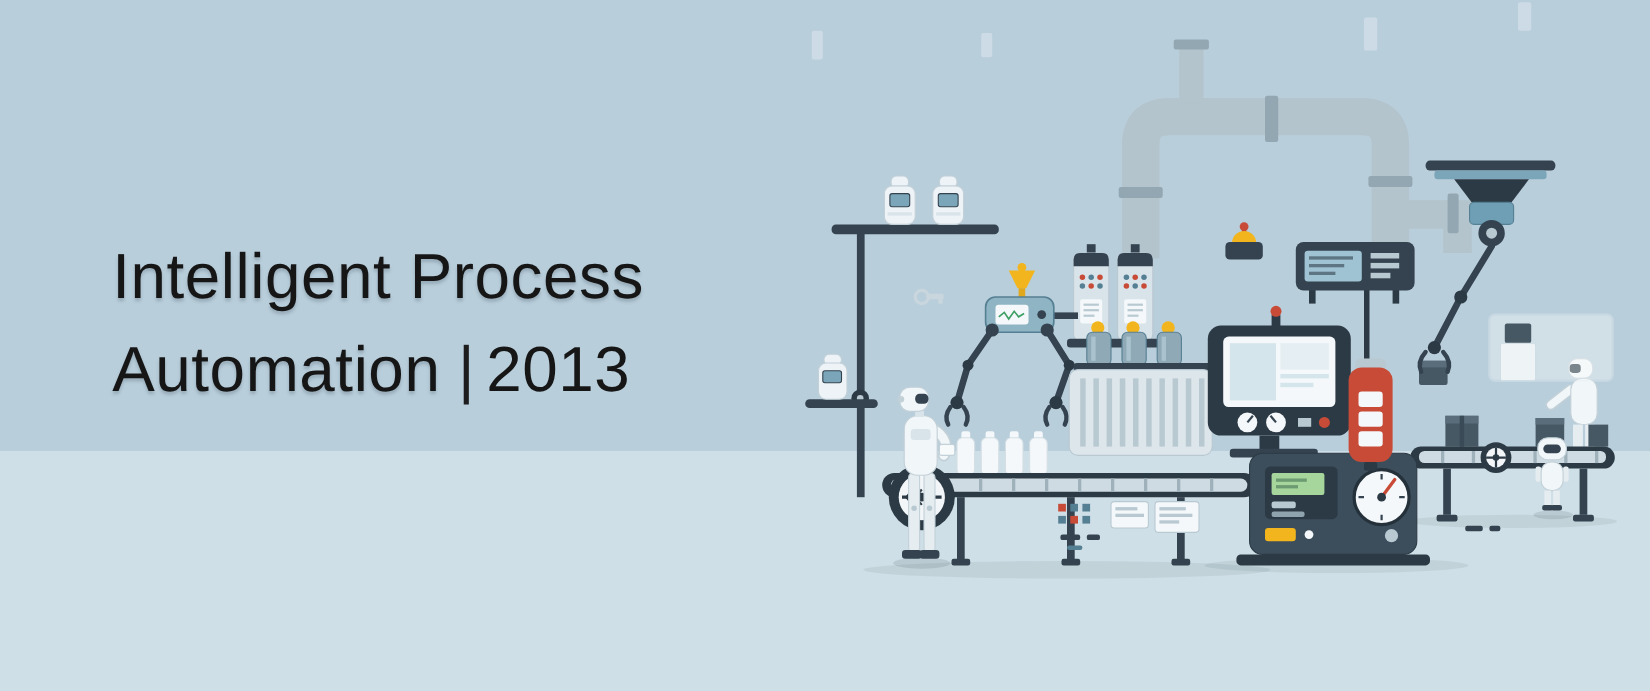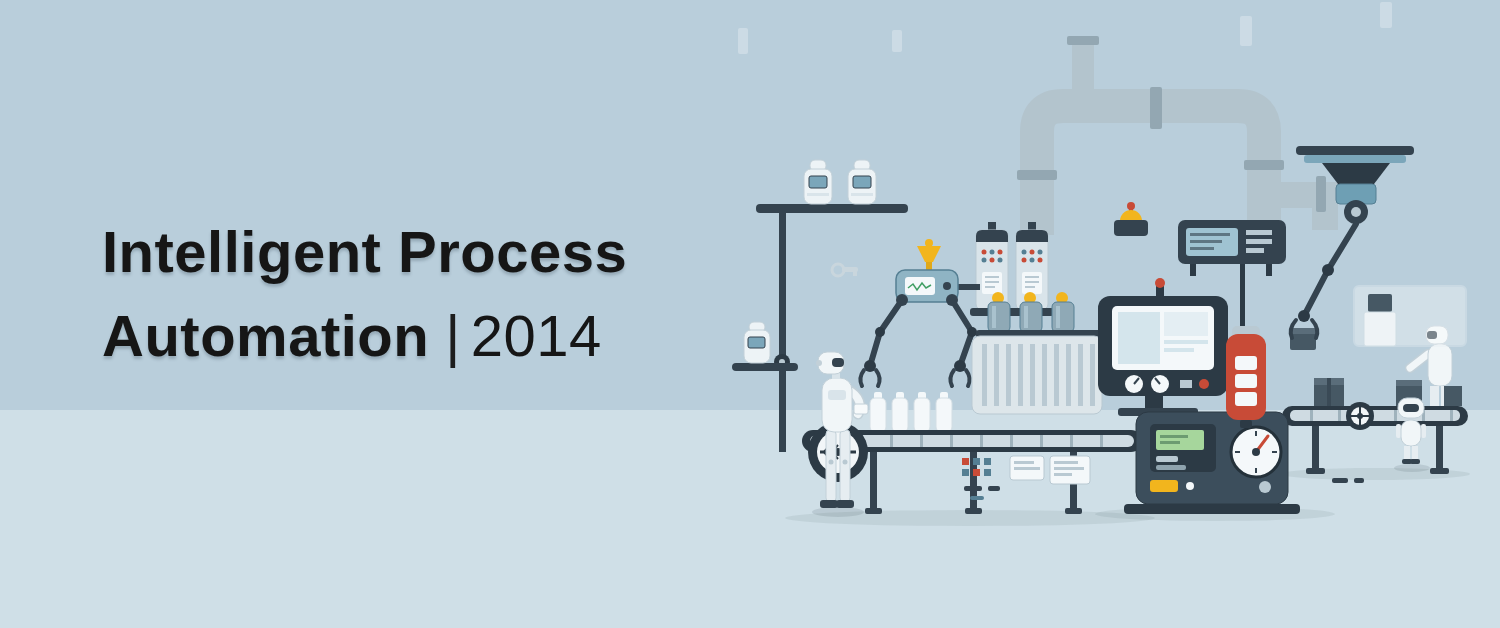--- a/index.html
+++ b/index.html
@@ -3,35 +3,35 @@
 <meta charset="utf-8">
 <style>
   * { margin:0; padding:0; box-sizing:border-box; }
   html,body { width:1500px; height:628px; }
   body { font-family:"Liberation Sans", sans-serif; }
   .banner { position:relative; width:1500px; height:628px; overflow:hidden; background:#b9cedb; }
   .bg-top { position:absolute; top:0; left:0; width:1500px; height:410px; background:#b9cedb; }
   .bg-bottom { position:absolute; top:410px; left:0; width:1500px; height:218px; background:#cfdfe7; }
   .title-block { position:absolute; left:102px; top:210px; color:#161616; z-index:3; }
   .line { font-size:58px; line-height:84px; white-space:nowrap; letter-spacing:0.5px; }
-  .l-bold { font-weight:700; text-shadow:0 3px 3px rgba(60,80,95,0.28); }
+  .l-bold { font-weight:400; text-shadow:0 3px 3px rgba(60,80,95,0.28); }
   .l-reg { font-weight:400; }
   .sep { font-weight:300; margin:0 10px 0 16px; color:#1d1d1d; }
   .illustration { position:absolute; top:0; right:0; width:780px; height:540px; z-index:2; }
 </style>
 </head>
 <body>
 
 <div class="banner">
   <div class="bg-top"></div>
   <div class="bg-bottom"></div>
 
   <div class="title-block">
     <div class="line l-bold">Intelligent Process</div>
-    <div class="line"><span class="l-bold">Automation</span><span class="sep">|</span><span class="l-reg">2014</span></div>
+    <div class="line"><span class="l-bold">Automation</span><span class="sep">|</span><span class="l-reg">2013</span></div>
   </div>
 
   <svg class="illustration" viewBox="0 0 780 540" width="780" height="540" xmlns="http://www.w3.org/2000/svg">
 
     <g opacity="0.28" fill="#ffffff">
       <rect x="18" y="28" width="10" height="26" rx="2"></rect>
       <rect x="172" y="30" width="10" height="22" rx="2"></rect>
       <rect x="520" y="16" width="12" height="30" rx="2"></rect>
       <rect x="660" y="2" width="12" height="26" rx="2"></rect>
     </g>

